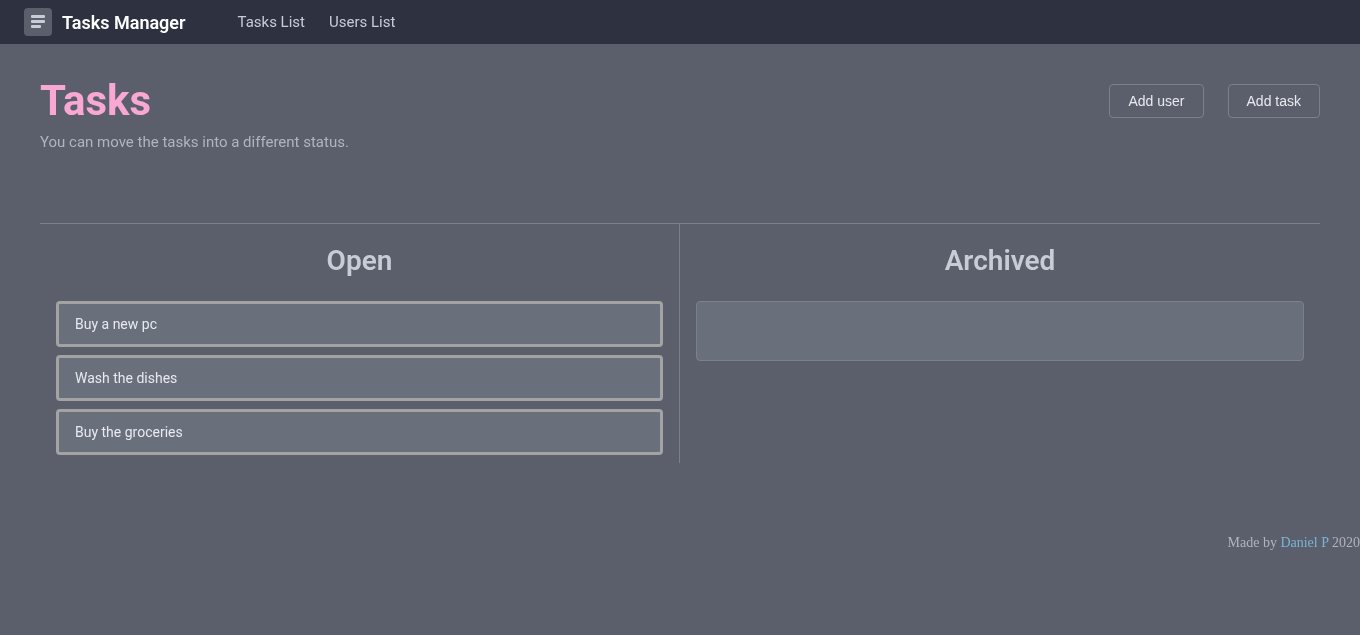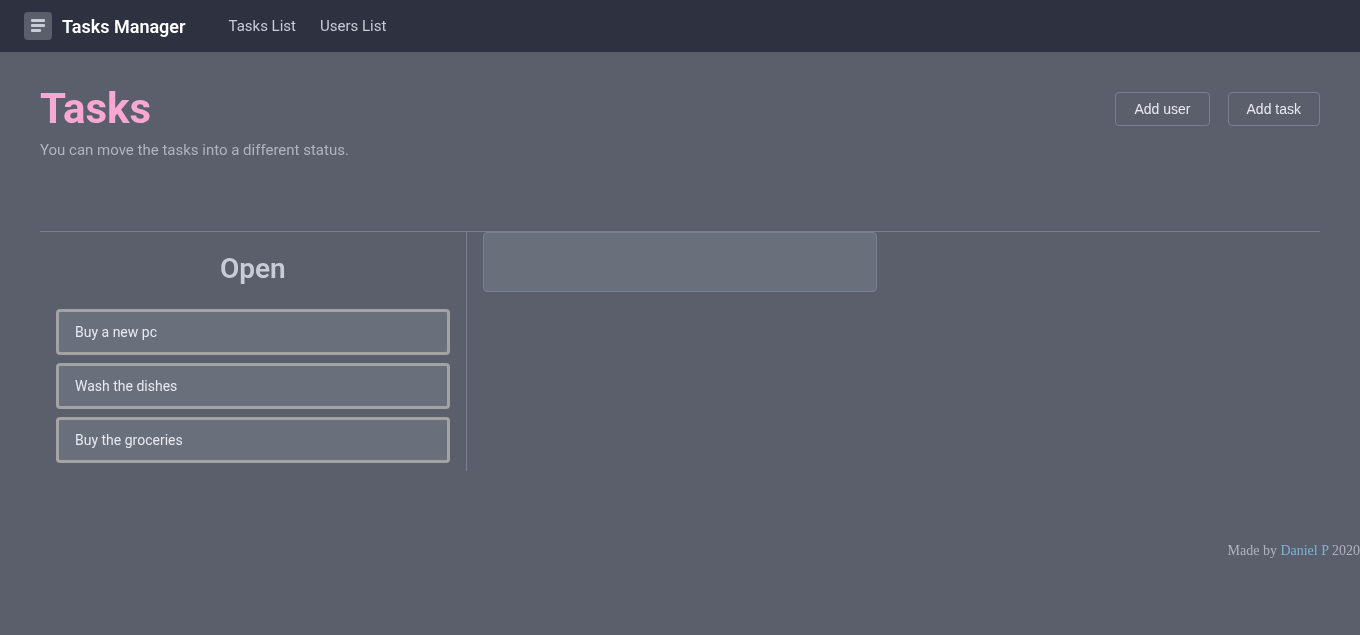--- a/index.html
+++ b/index.html
@@ -11,25 +11,25 @@
     body {
       font-family: -apple-system, BlinkMacSystemFont, 'Segoe UI', Roboto, sans-serif;
       background-color: #5a5f6b;
       min-height: 635px;
       width: 1360px;
     }
 
     
     .navbar {
       background-color: #2e3240;
-      height: 52px;
+      height: 44px;
       display: flex;
       align-items: center;
       padding: 0 24px;
-      gap: 23px;
+      gap: 32px;
     }
 
     .navbar-brand {
       display: flex;
       align-items: center;
       gap: 10px;
       color: #ffffff;
       font-size: 18px;
       font-weight: 600;
     }
@@ -84,39 +84,39 @@
       display: flex;
       justify-content: space-between;
       align-items: flex-start;
       margin-bottom: 32px;
     }
 
     .header-left {}
 
     .header-actions {
       display: flex;
-      gap: 18px;
+      gap: 24px;
       align-items: flex-end;
       padding-top: 8px;
     }
 
     .btn {
       padding: 8px 18px;
       border: 1px solid #7a8090;
       background-color: #5a5f6b;
       color: #e8eaf0;
       font-size: 14px;
       border-radius: 4px;
       cursor: pointer;
     }
 
     
     .kanban-board {
       display: grid;
-      grid-template-columns: repeat(3, 1fr);
+      grid-template-columns: repeat(2, 1fr);
       gap: 0;
       border-top: 1px solid #7a8090;
     }
 
     .kanban-column {
       border-right: 1px solid #7a8090;
       padding: 0 16px;
     }
 
     .kanban-column:last-child {
@@ -205,20 +205,21 @@
     <div class="kanban-column">
       <div class="kanban-column-header">Open</div>
       <div class="kanban-card">Buy a new pc</div>
       <div class="kanban-card">Wash the dishes</div>
       <div class="kanban-card">Buy the groceries</div>
     </div>
 
 
 
     <div class="kanban-column">
+      <div class="kanban-column-header">Archived</div>
       <div class="drop-zone"></div>
     </div>
 
   </div>
 </div>
 
 <div class="footer">
   <span>Made by </span><a>Daniel P</a><span> 2020</span>
 </div>
 

